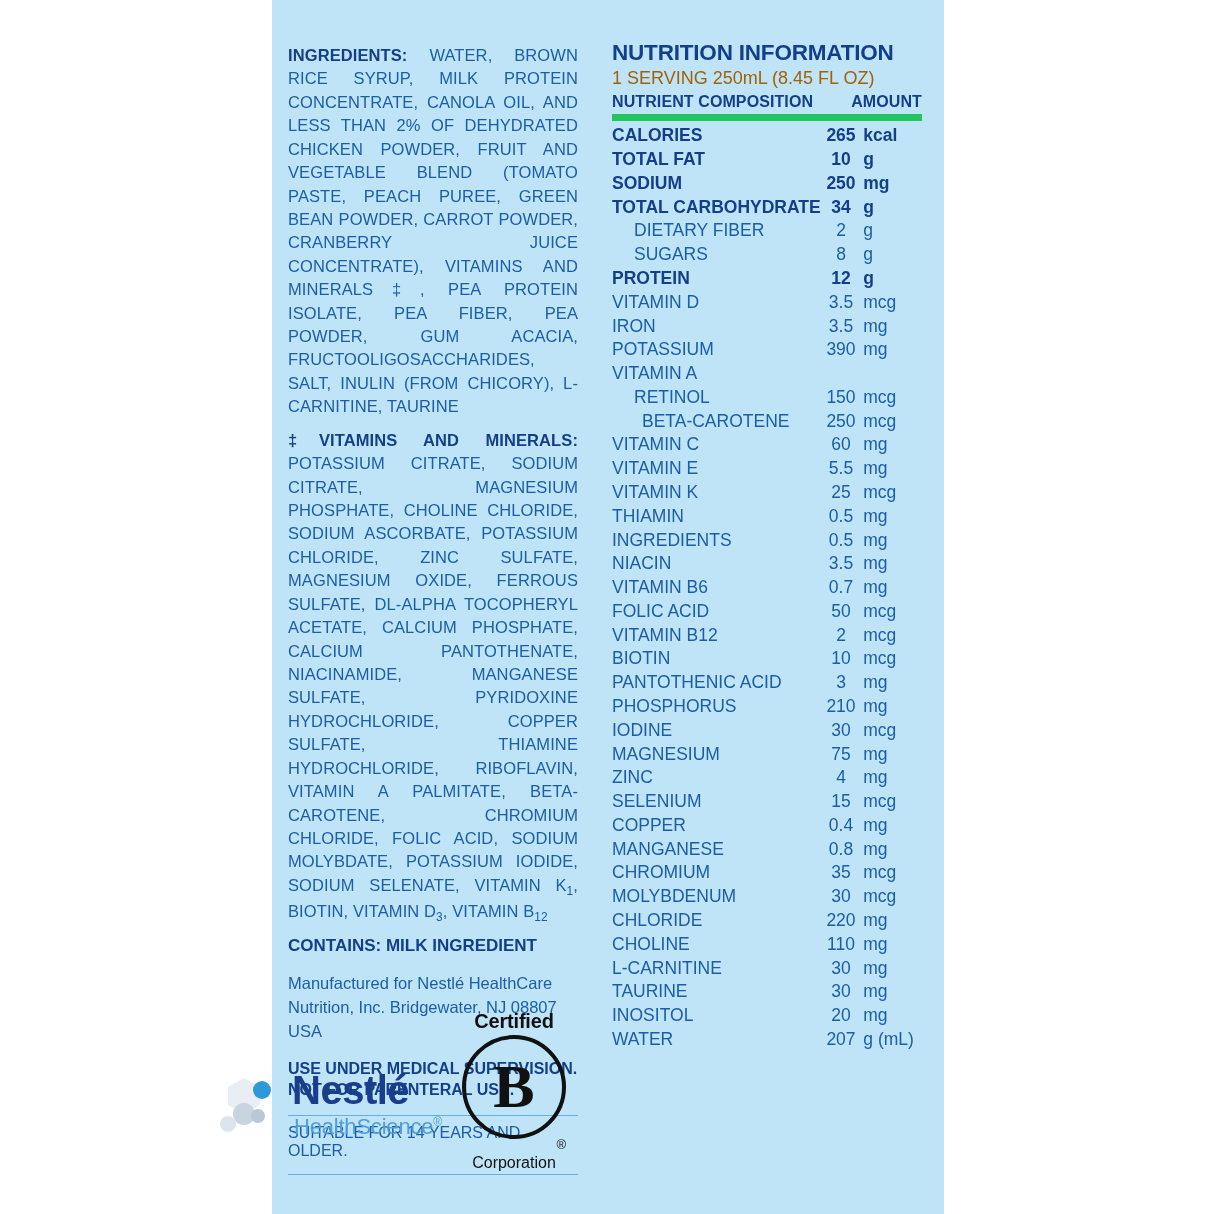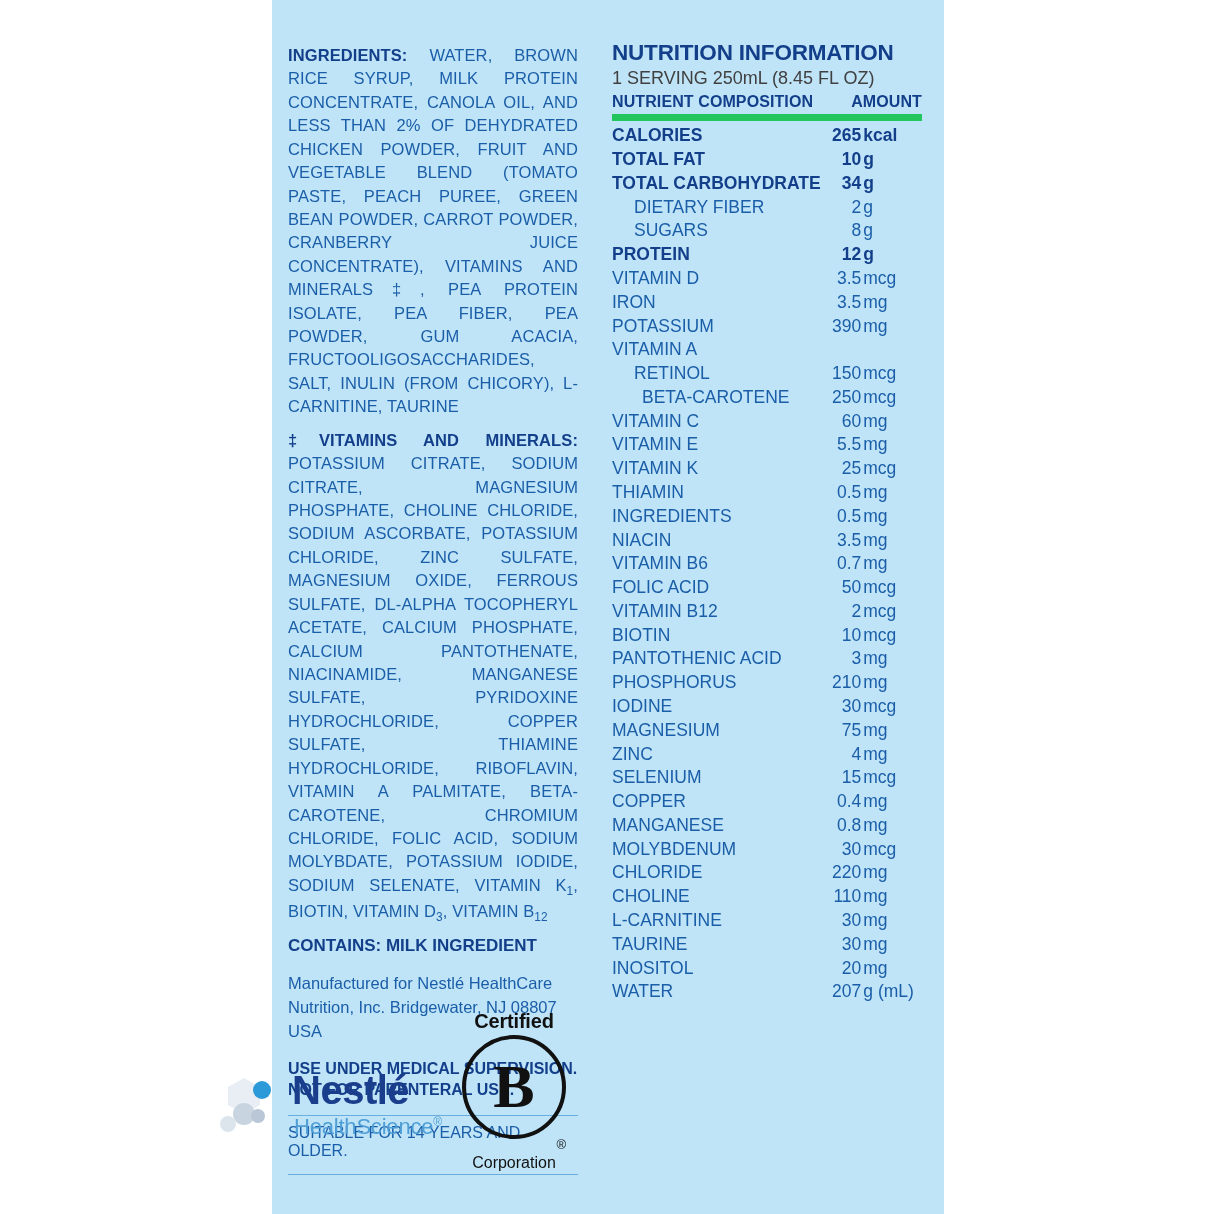--- a/index.html
+++ b/index.html
@@ -85,21 +85,21 @@
   
   .nut-title {
     font-size: 22.5px;
     font-weight: bold;
     letter-spacing: -0.2px;
     color: #133f8a;
     line-height: 1.15;
   }
   .nut-serving {
     font-size: 18px;
-    color: #404040;
+    color: #a16207;
     margin-top: 2px;
     margin-bottom: 4px;
   }
   .nut-colhdr {
     display: flex;
     font-size: 16px;
     font-weight: bold;
     color: #133f8a;
     letter-spacing: 0.1px;
     padding-bottom: 3px;
@@ -113,21 +113,21 @@
     margin-top: 3px;
   }
   table.nut td {
     font-size: 17.5px;
     color: #1b5ea8;
     padding: 1.4px 0;
     vertical-align: baseline;
     white-space: nowrap;
   }
   table.nut td.name { text-align: left; }
-  table.nut td.val  { text-align: right; width: 62px; padding-right: 2px; }
+  table.nut td.val  { text-align: center; width: 62px; padding-right: 2px; }
   table.nut td.unit { text-align: left; width: 74px; }
   table.nut tr.bold td { font-weight: bold; color: #133f8a; }
   table.nut tr.ind td.name { padding-left: 22px; }
   table.nut tr.ind2 td.name { padding-left: 30px; }
   .sub { font-size: 0.72em; vertical-align: sub; }
 
   
   .logos {
     position: absolute;
     left: 214px;
@@ -252,20 +252,25 @@
             <td class="name">CALORIES</td>
             <td class="val">265</td>
             <td class="unit">kcal</td>
           </tr>
           <tr class="bold">
             <td class="name">TOTAL FAT</td>
             <td class="val">10</td>
             <td class="unit">g</td>
           </tr>
           <tr class="bold">
+            <td class="name">SODIUM</td>
+            <td class="val">250</td>
+            <td class="unit">mg</td>
+          </tr>
+          <tr class="bold">
             <td class="name">TOTAL CARBOHYDRATE</td>
             <td class="val">34</td>
             <td class="unit">g</td>
           </tr>
           <tr class=" ind">
             <td class="name">DIETARY FIBER</td>
             <td class="val">2</td>
             <td class="unit">g</td>
           </tr>
           <tr class=" ind">
@@ -390,20 +395,25 @@
           </tr>
           <tr>
             <td class="name">COPPER</td>
             <td class="val">0.4</td>
             <td class="unit">mg</td>
           </tr>
           <tr>
             <td class="name">MANGANESE</td>
             <td class="val">0.8</td>
             <td class="unit">mg</td>
+          </tr>
+          <tr>
+            <td class="name">CHROMIUM</td>
+            <td class="val">35</td>
+            <td class="unit">mcg</td>
           </tr>
           <tr>
             <td class="name">MOLYBDENUM</td>
             <td class="val">30</td>
             <td class="unit">mcg</td>
           </tr>
           <tr>
             <td class="name">CHLORIDE</td>
             <td class="val">220</td>
             <td class="unit">mg</td>

